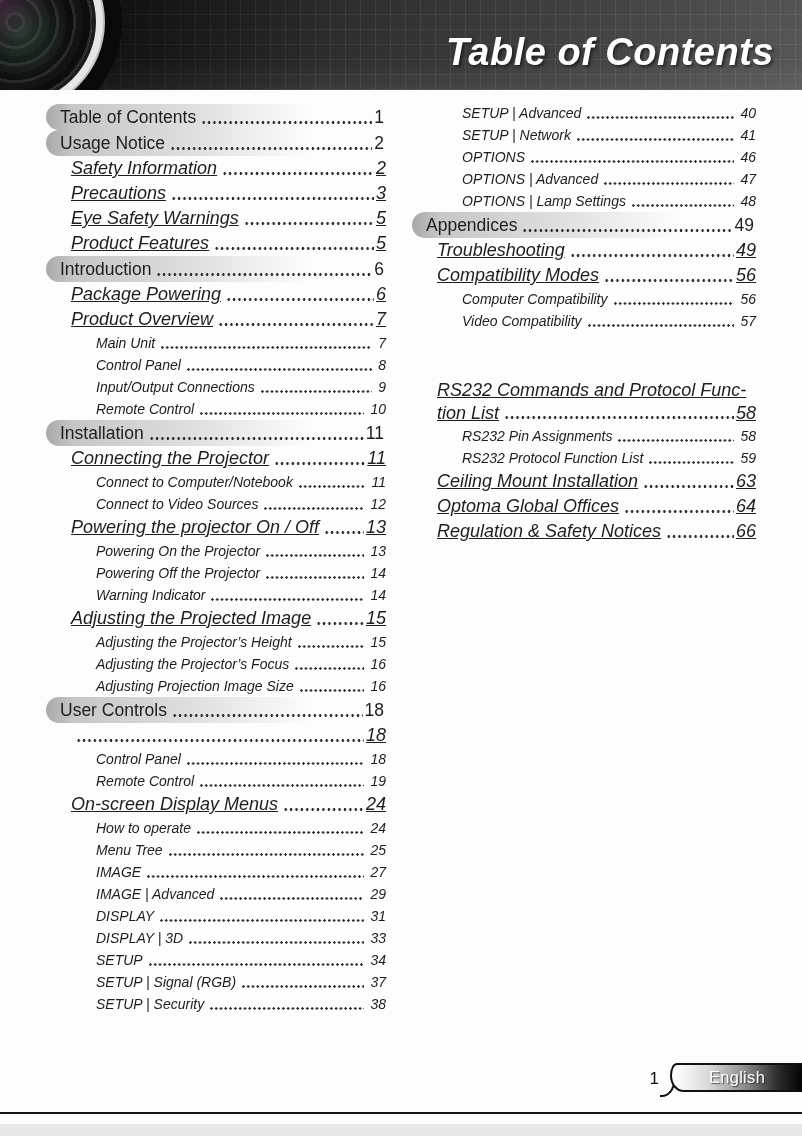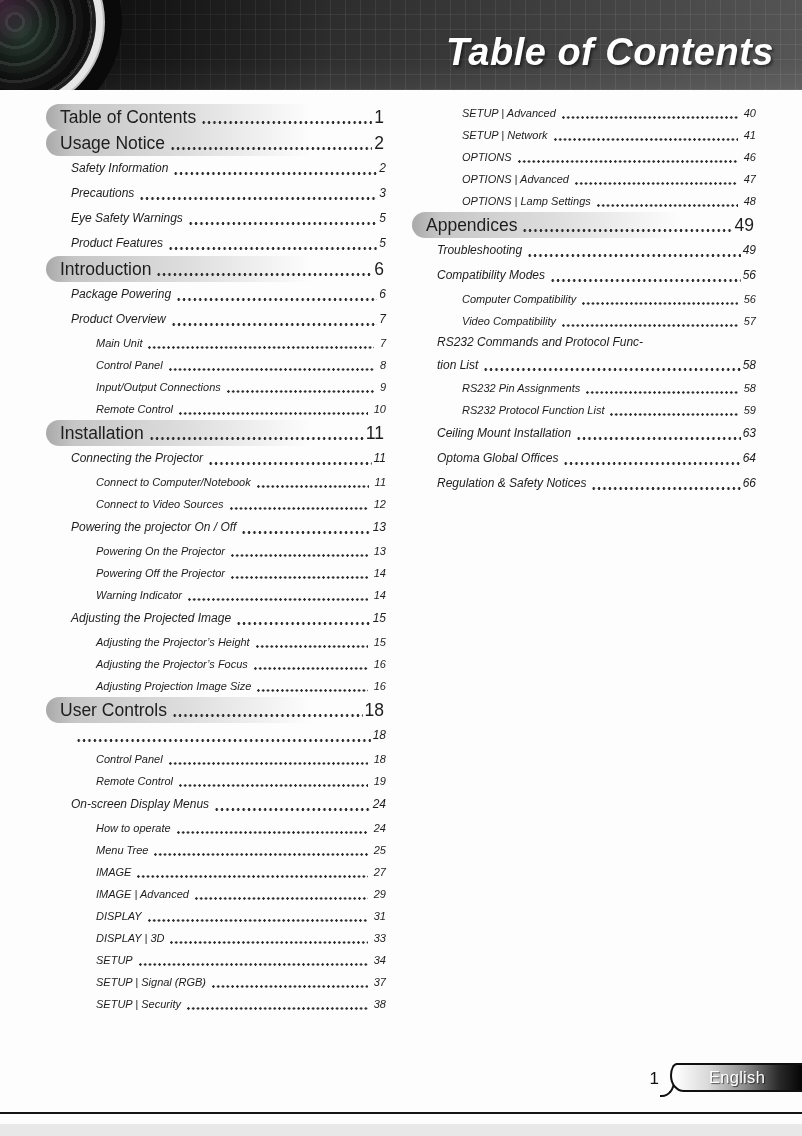--- a/index.html
+++ b/index.html
@@ -35,23 +35,23 @@
   
   .col{position:absolute;}
   .col-left{left:46px;top:104px;width:340px;}
   .col-right{left:412px;top:102px;width:344px;}
   .row{display:flex;color:#1d1d1d;}
   .lvl1{
     font-size:17.5px;line-height:26px;height:26px;padding:0 2px 0 14px;
     border-radius:13px;
     background:linear-gradient(90deg,#a9a9a9 0%,#c6c6c6 8%,#dedede 42%,rgba(244,244,244,0) 78%);
   }
-  .lvl2{font-style:italic;font-size:12px;line-height:25px;height:25px;padding-left:25px;}
-  .lvl3{font-style:italic;font-size:11px;line-height:22px;height:22px;padding-left:50px;}
-  .wrap-first{height:21px;line-height:21px;}
+  .lvl2{font-style:italic;font-size:18px;line-height:25px;height:25px;padding-left:25px;text-decoration:underline;}
+  .lvl3{font-style:italic;font-size:14px;line-height:22px;height:22px;padding-left:50px;}
+  .wrap-first{height:21px;line-height:21px;margin-top:48px;}
   .wrap-cont{height:24px;line-height:24px;}
   .t{white-space:nowrap;}
   .pg{white-space:nowrap;}
   .lvl3 .pg{margin-left:2px;}
   .leader{
     flex:1;min-width:8px;margin:0 2px 0 5px;
     background-image:radial-gradient(circle,#2b2b2b 1.15px,rgba(0,0,0,0) 1.5px);
     background-size:5.4px 3px;background-repeat:repeat-x;
     background-position:left 0px bottom 6px;
   }

